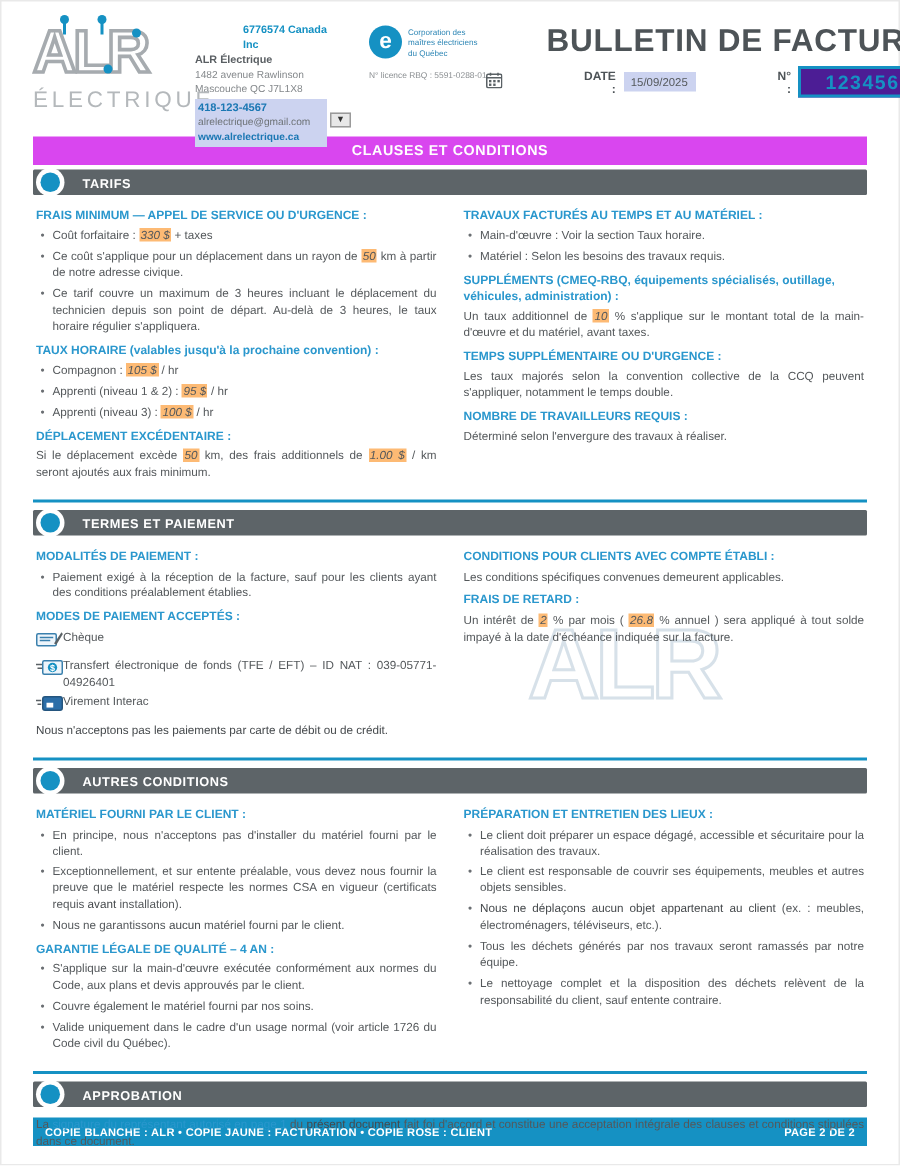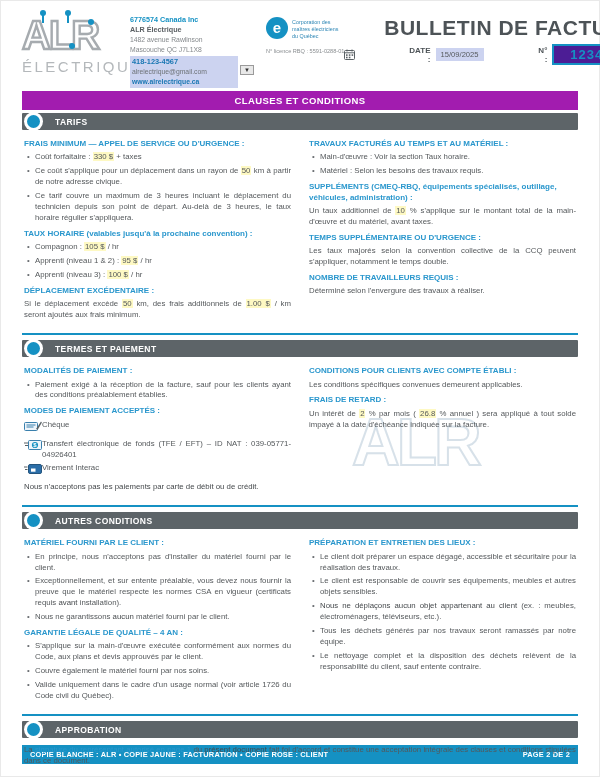--- a/index.html
+++ b/index.html
@@ -11,24 +11,24 @@
   
   .hdr { position:relative; display:flex; padding:13px 22px 0 22px; height:88px; }
   .logo-block { position:relative; width:108px; }
   .logo-text { font-weight:bold; font-size:40px; line-height:44px; color:#fefefe;
                -webkit-text-stroke:2.4px #a6abaf; letter-spacing:-2px; }
   .logo-tag { font-size:15px; letter-spacing:2.5px; color:#b4b8bb; margin-top:1px; }
   .ldot { position:absolute; width:6px; height:6px; border-radius:50%; background:#1591c3; }
   .lstem { position:absolute; width:2px; height:8px; background:#1591c3; }
 
   .co { width:116px; font-size:6.8px; line-height:1.42; padding-top:2px; }
-  .co-l1 { color:#1591c3; font-weight:bold; font-size:7.2px; }
+  .co-l1 { color:#1591c3; font-weight:bold; font-size:7.2px;margin-left:32px; }
   .co-l2 { color:#5a5f63; font-weight:bold; font-size:7.2px; }
   .co-l3 { color:#85898c; }
-  .co-fields { background:#ccd3f0; margin-top:1px; padding:1px 2px; position:relative; width:108px; }
+  .co-fields { background:#ccd3f0; margin-top:1px; padding:1px 2px; position:relative; width:88px; }
   .co-phone { color:#1a77b3; font-weight:bold; font-size:7.4px; }
   .co-email { color:#6d7276; }
   .co-site { color:#1a77b3; font-weight:bold; }
   .dd { position:absolute; right:-16px; top:9px; width:14px; height:10px; background:#e8e8e8;
         border:1px solid #9a9a9a; font-size:6px; line-height:8px; text-align:center; color:#333; }
   .vline { width:1px; background:#bcd7e8; margin:2px 8px 6px 20px; }
 
   .cmeq { width:92px; padding-top:4px; }
   .cmeq-top { display:flex; gap:4px; align-items:flex-start; }
   .cmeq-circle { width:22px; height:22px; border-radius:50%; background:#1591c3; color:#fff;
@@ -38,39 +38,39 @@
 
   .titleblock { flex:1; text-align:right; padding-top:3px; }
   .doc-title { font-size:21px; font-weight:bold; color:#4d5357; letter-spacing:0.5px; }
   .meta-row { display:flex; justify-content:flex-end; align-items:center; gap:5px; margin-top:4px; }
   .meta-label { font-size:8px; font-weight:bold; color:#4d5357;margin-left:46px; }
   .date-val { background:#ccd3f0; font-size:7.6px; color:#55595c; padding:2px 5px; }
   .num-box { border:2px solid #1591c3; background:#4c1d95; color:#1591c3; font-weight:bold;
              font-size:13px; width:92px; text-align:center; padding:1px 0; letter-spacing:1px; }
 
   
-  .banner { margin:3px 22px 0 22px; background:#a21caf; color:#fff; text-align:center;
+  .banner { margin:3px 22px 0 22px; background:#d946ef; color:#fff; text-align:center;
             font-weight:bold; font-size:9.5px; letter-spacing:0.4px; padding:4px 0; }
   .section { position:relative; z-index:1; margin:0 22px; }
   .divider { height:2px; background:#1591c3; margin:7px 0 5px 0; }
   .sec-bar { position:relative; background:#5d6468; height:17px; border-radius:1px;
              display:flex; align-items:center; margin-top:3px; }
   .sec-circle { position:absolute; left:2px; top:-1px; width:19px; height:19px; border-radius:50%;
                 background:#fff; display:flex; align-items:center; justify-content:center; }
   .sec-circle i { display:block; width:13px; height:13px; border-radius:50%; background:#1591c3; }
   .sec-label { color:#fff; font-weight:bold; font-size:8.5px; letter-spacing:0.4px; margin-left:33px; }
 
   .cols { display:flex; gap:18px; padding:4px 2px 2px 2px; }
   .col { flex:1; min-width:0; }
   .blk-h { color:#2a97cd; font-weight:bold; font-size:8px; margin:5px 0 2px 0; line-height:1.3; }
   .item { display:flex; font-size:7.8px; line-height:1.4; margin:3px 0; }
   .marker { flex:0 0 11px; color:#6a6e72; padding-left:3px; }
   .runs { flex:1; text-align:justify; }
   .para .runs { text-align:justify; }
-  .hl { background:#fef9c3; padding:0 1px; }
+  .hl { background:#fdba74; padding:0 1px;font-style:italic; }
   .b { font-weight:normal; color:#45494c; }
   .blueb { font-weight:normal; color:#2a97cd; }
 
   .watermark { position:absolute; left:352px; top:404px; z-index:0; font-size:66px; font-weight:bold;
                color:#ffffff; -webkit-text-stroke:2px rgba(176,196,212,0.5); letter-spacing:-3px;
                pointer-events:none; }
 
   .footer { position:absolute; left:22px; right:22px; bottom:13px; background:#1591c3; color:#fff;
             height:19px; display:flex; align-items:center; justify-content:space-between;
             font-size:7.4px; font-weight:bold; padding:0 8px; letter-spacing:0.2px; }

